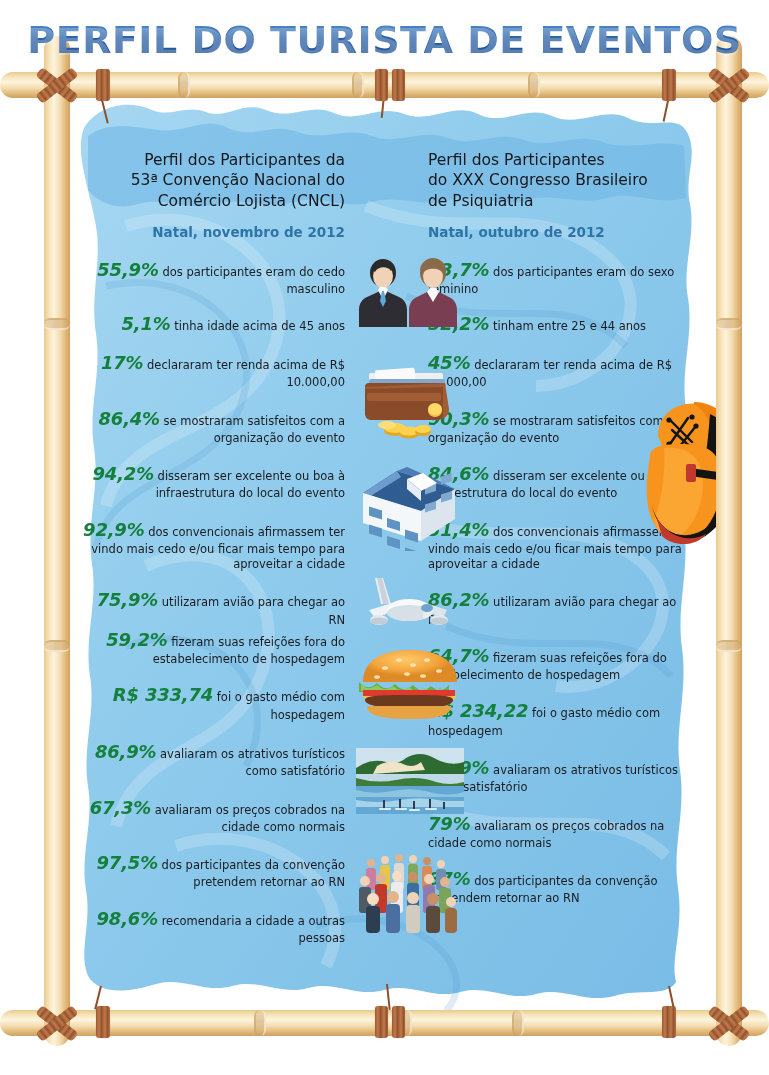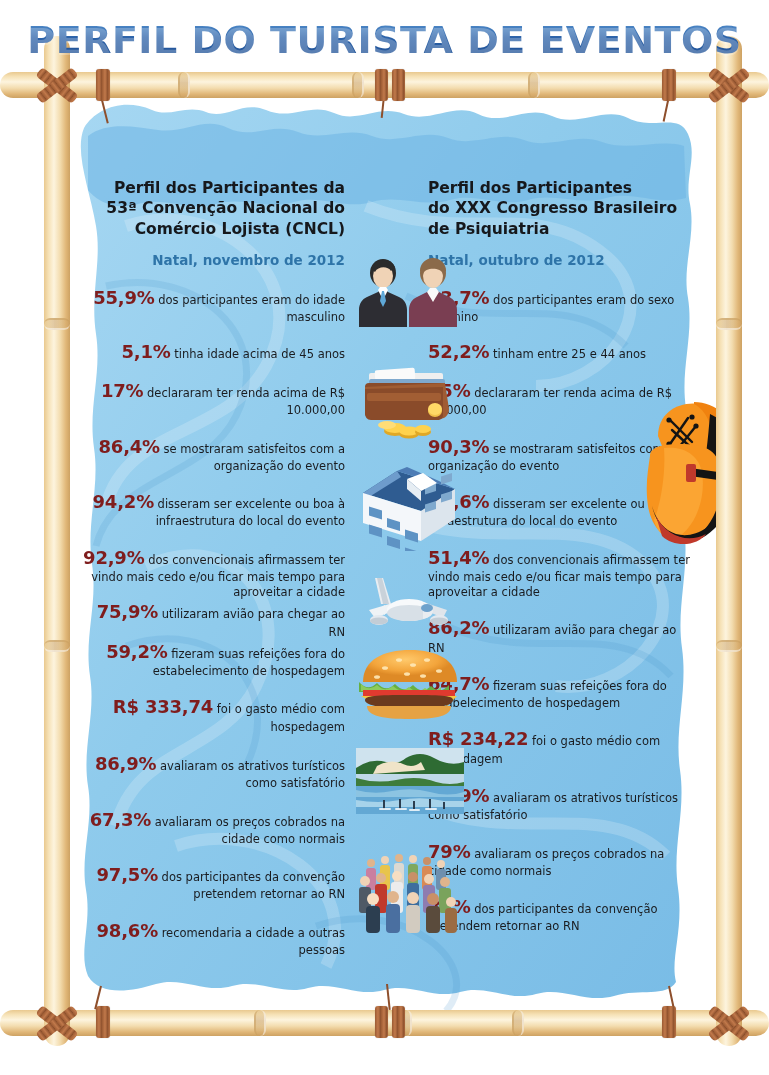--- a/index.html
+++ b/index.html
@@ -125,45 +125,46 @@
     position: absolute;
     top: 0;
     width: 265px;
   }
   .col-left  { left: 14px;  text-align: right; }
   .col-right { left: 362px; text-align: left; }
 
   .col-head {
     font-family: "DejaVu Sans", "Liberation Sans", sans-serif;
     font-size: 15.5px;
-    font-weight: bold;
+    font-weight: normal;
     color: #16181C;
     line-height: 1.32;
-    margin-top: 92px;
+    margin-top: 64px;
   }
   .col-sub {
     font-family: "DejaVu Sans", "Liberation Sans", sans-serif;
     font-size: 13.5px;
     font-weight: bold;
     color: #2E74A8;
     margin-top: 13px;
   }
 
   .stats { margin-top: 14px; }
   .stat {
     font-family: "DejaVu Sans", "Liberation Sans", sans-serif;
     font-size: 11.5px;
     color: #1A1C20;
     line-height: 1.34;
   }
   .stat .val {
     font-size: 18px;
     font-weight: bold;
-    color: #7f1d1d;
+    color: #15803d;
     letter-spacing: -0.2px;
+    font-style: italic;
   }
   .stat .txt { font-size: 11.5px; }
 
   
   #icons {
     position: absolute;
     left: 284px; top: 0;
     width: 120px; height: 925px;
     z-index: 22;
     pointer-events: none;
@@ -267,38 +268,38 @@
 
     <div class="col col-left">
       <div class="col-head">
         <div>Perfil dos Participantes da</div>
         <div>53ª Convenção Nacional do</div>
         <div>Comércio Lojista (CNCL)</div>
       </div>
       <div class="col-sub">Natal, novembro de 2012</div>
       <div class="stats">
         <div class="stat" style="margin-top:18px">
-          <span class="val">55,9%</span><span class="txt"> dos participantes eram do idade masculino</span>
+          <span class="val">55,9%</span><span class="txt"> dos participantes eram do cedo masculino</span>
         </div>
         <div class="stat" style="margin-top:14px">
           <span class="val">5,1%</span><span class="txt"> tinha idade acima de 45 anos</span>
         </div>
         <div class="stat" style="margin-top:15px">
           <span class="val">17%</span><span class="txt"> declararam ter renda acima de R$ 10.000,00</span>
         </div>
         <div class="stat" style="margin-top:16px">
           <span class="val">86,4%</span><span class="txt"> se mostraram satisfeitos com a organização do evento</span>
         </div>
         <div class="stat" style="margin-top:16px">
           <span class="val">94,2%</span><span class="txt"> disseram ser excelente ou boa à infraestrutura do local do evento</span>
         </div>
         <div class="stat" style="margin-top:16px">
           <span class="val">92,9%</span><span class="txt"> dos convencionais afirmassem ter vindo mais cedo e/ou ficar mais tempo para aproveitar a cidade</span>
         </div>
-        <div class="stat" style="">
+        <div class="stat" style="margin-top:16px">
           <span class="val">75,9%</span><span class="txt"> utilizaram avião para chegar ao RN</span>
         </div>
         <div class="stat" style="">
           <span class="val">59,2%</span><span class="txt"> fizeram suas refeições fora do estabelecimento de hospedagem</span>
         </div>
         <div class="stat" style="margin-top:16px">
           <span class="val">R$ 333,74</span><span class="txt"> foi o gasto médio com hospedagem</span>
         </div>
         <div class="stat" style="margin-top:17px">
           <span class="val">86,9%</span><span class="txt"> avaliaram os atrativos turísticos como satisfatório</span>

